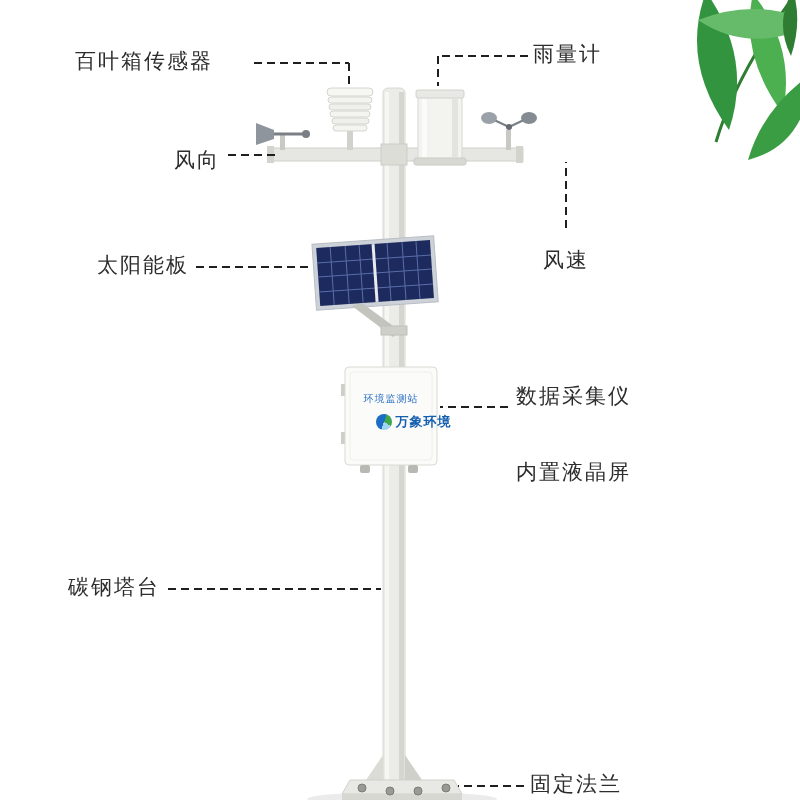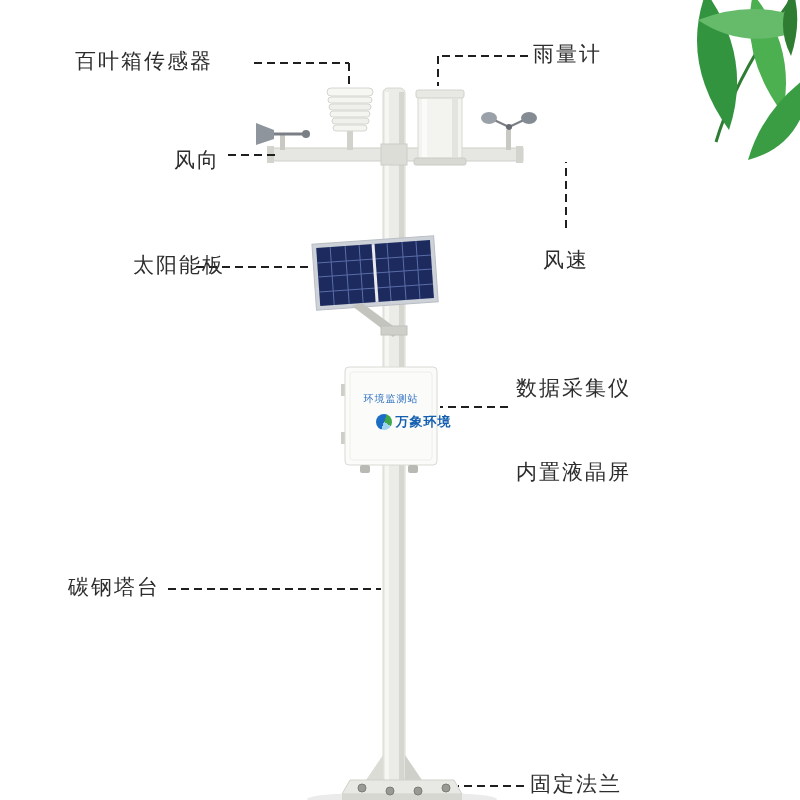--- a/index.html
+++ b/index.html
@@ -175,22 +175,22 @@
       <path d="M508,407 H440"></path>
       <path d="M168,589 H381"></path>
       <path d="M524,786 H458"></path>
     </g>
   </svg>
 
   <div class="label" style="left:75px;  top:49px;">百叶箱传感器</div>
   <div class="label" style="left:533px; top:42px;text-align:center;">雨量计</div>
   <div class="label" style="left:174px; top:141px;margin-top:7px;">风向</div>
   <div class="label" style="left:543px; top:248px;">风速</div>
-  <div class="label" style="left:97px;  top:253px;margin-left:36px;">太阳能板</div>
-  <div class="label" style="left:516px; top:376px;">数据采集仪</div>
+  <div class="label" style="left:97px;  top:253px;">太阳能板</div>
+  <div class="label" style="left:516px; top:384px;">数据采集仪</div>
   <div class="label" style="left:516px; top:432px;margin-top:28px;">内置液晶屏</div>
   <div class="label" style="left:530px; top:772px;">固定法兰</div>
   <div class="label" style="left:68px;  top:575px;">碳钢塔台</div>
 
   <div class="box-face">
     <div class="box-header">环境监测站</div>
     <div class="brand-row">
       <span class="swirl"></span>
       <span class="brand-text">万象环境</span>
     </div>

